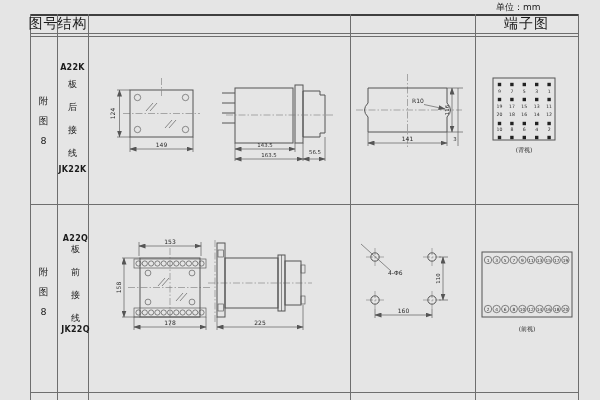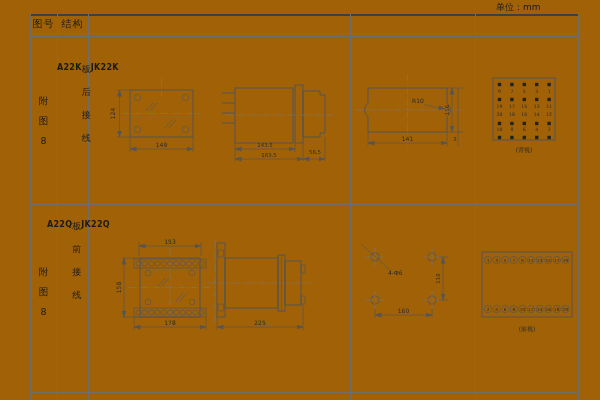--- a/index.html
+++ b/index.html
@@ -1,25 +1,25 @@
 <!DOCTYPE html>
 <html><head>
 <meta charset="utf-8">
 <style>
   html,body{margin:0;padding:0;background:#fff}
-  .page{position:relative;width:600px;height:400px;background:#a16207;overflow:hidden;
+  .page{position:relative;width:600px;height:400px;background:#e5e5e5;overflow:hidden;
         font-family:"DejaVu Sans","Liberation Sans",sans-serif;color:#222}
   .ln{position:absolute;background:#6e6e6e}
   .ln.dark{background:#3f3f3f}
   .unit{position:absolute;left:496px;top:1px;font-size:9px;color:#1a1a1a}
   .hdr{position:absolute;top:15px;height:18px;display:flex;align-items:center;justify-content:center;
-       font-size:10px;letter-spacing:1px;color:#1a1a1a;white-space:nowrap}
+       font-size:14px;letter-spacing:1px;color:#1a1a1a;white-space:nowrap}
   .cell-fig{position:absolute;display:flex;flex-direction:column;align-items:center;justify-content:center;
             gap:7px;font-size:9.5px;color:#1a1a1a}
-  .cell-struct{position:absolute;display:flex;flex-direction:row;align-items:flex-start;justify-content:space-between;
+  .cell-struct{position:absolute;display:flex;flex-direction:column;align-items:center;justify-content:space-between;
                font-size:9px;color:#1a1a1a}
   .struct-type{font-size:8px;font-weight:600;letter-spacing:.3px}
   .struct-chars{display:flex;flex-direction:column;align-items:center;gap:10px}
   svg{position:absolute;overflow:visible}
   svg text{font-family:"DejaVu Sans","Liberation Sans",sans-serif;fill:#2a2a2a}
   .dl{stroke:#555;stroke-width:1;fill:none}
   .tl{stroke:#555;stroke-width:.65;fill:none}
   .cl{stroke:#787878;stroke-width:.6;fill:none;stroke-dasharray:7 2 1.5 2}
   .dt{font-size:6px}
   .dts{font-size:5.4px}
@@ -50,20 +50,21 @@
   <div class="ln" style="left:30px;top:392px;width:549px;height:1px"></div>
   <div class="ln" style="left:30px;top:14px;width:1px;height:386px"></div>
   <div class="ln" style="left:57px;top:14px;width:1px;height:386px"></div>
   <div class="ln" style="left:88px;top:14px;width:1px;height:386px"></div>
   <div class="ln" style="left:350px;top:14px;width:1px;height:386px"></div>
   <div class="ln" style="left:475px;top:14px;width:1px;height:386px"></div>
   <div class="ln" style="left:578px;top:14px;width:1px;height:386px"></div>
 
   <div class="hdr" style="left:30px;width:27px">图号</div>
   <div class="hdr" style="left:57px;width:31px">结构</div>
+  <div class="hdr" style="left:475px;width:103px">端子图</div>
 
   <div class="cell-fig" style="left:30px;top:36px;width:27px;height:168px">
     <span>附</span>
     <span>图</span>
     <span>8</span>
   </div>
   <div class="cell-struct" style="left:57px;top:36px;width:31px;height:168px;padding:27px 0 30px;box-sizing:border-box">
     <span class="struct-type">A22K</span>
     <span class="struct-chars">
       <span>板</span>
@@ -168,21 +169,21 @@
         <text x="74.1" y="94.5" text-anchor="middle" font-size="4.6" fill="#222">2</text>
       </g>
     <text class="cap" x="49" y="116" text-anchor="middle">(背视)</text>
   </svg>
 
   <div class="cell-fig" style="left:30px;top:204px;width:27px;height:188px;padding-bottom:14px;box-sizing:border-box">
     <span>附</span>
     <span>图</span>
     <span>8</span>
   </div>
-  <div class="cell-struct" style="left:47px;top:204px;width:31px;height:188px;padding:16px 0 58px;box-sizing:border-box">
+  <div class="cell-struct" style="left:60px;top:204px;width:31px;height:188px;padding:30px 0 58px;box-sizing:border-box">
     <span class="struct-type">A22Q</span>
     <span class="struct-chars">
       <span>板</span>
       <span>前</span>
       <span>接</span>
       <span>线</span>
     </span>
     <span class="struct-type">JK22Q</span>
   </div>
 

